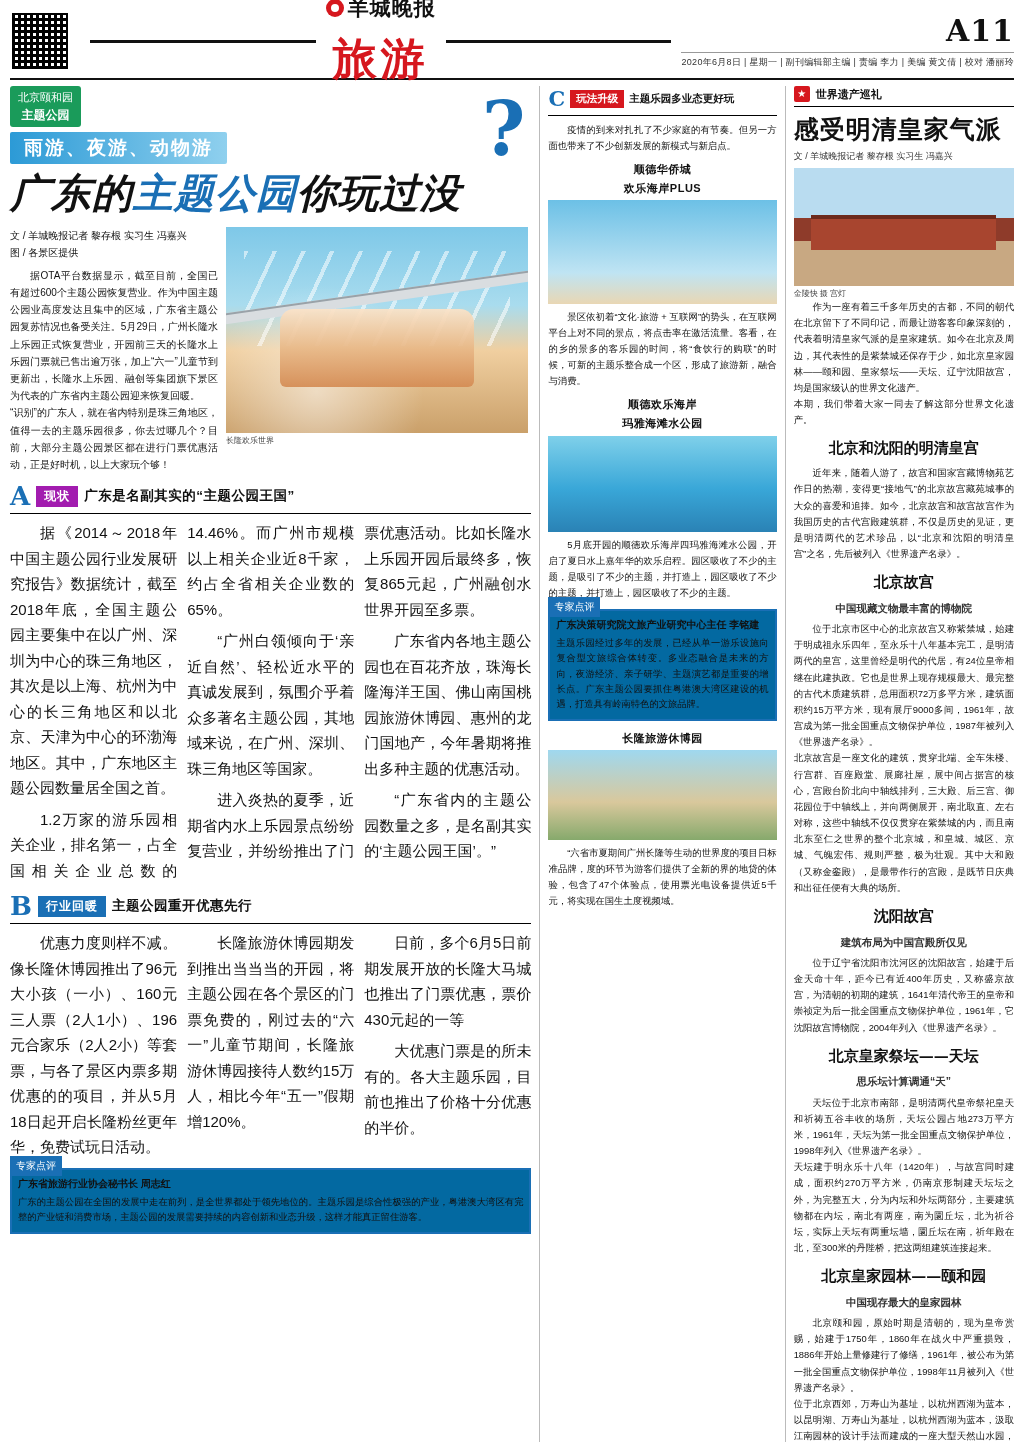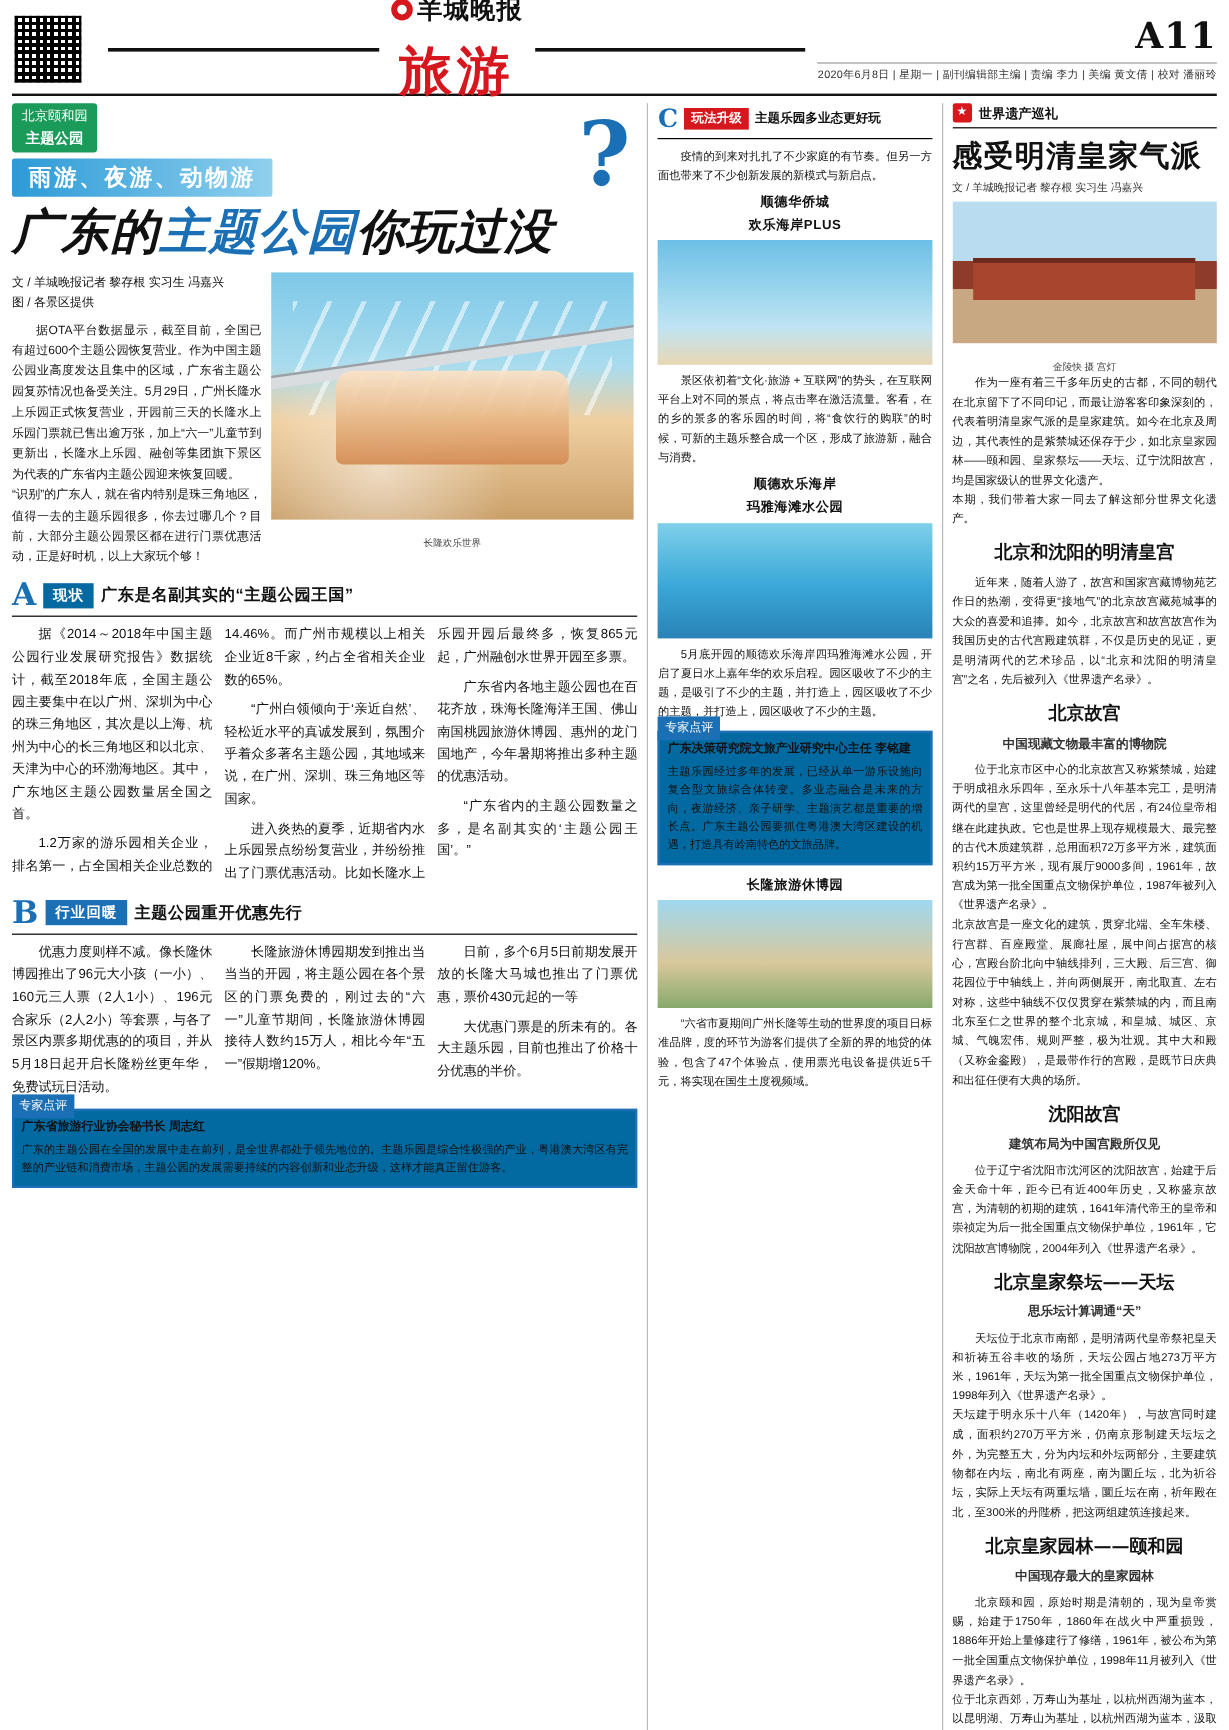--- a/index.html
+++ b/index.html
@@ -35,39 +35,39 @@
   .tag-green{display:inline-block;background:#1a9b5a;color:#fff;font-size:11px;line-height:1.5;padding:3px 8px;border-radius:3px;text-align:center;}
   .tag-green b{display:block;font-size:12px;}
   .kicker{display:inline-block;background:linear-gradient(90deg,#2c9ad6,#8fd0ee);color:#fff;font-size:19px;font-weight:bold;padding:3px 14px;border-radius:2px;letter-spacing:2px;}
   .headline{font-family:"DejaVu Serif",serif;font-size:40px;font-weight:bold;letter-spacing:1px;margin-top:2px;color:#111;font-style:italic;}
   .headline .blue{color:#1a6fb5;}
   .qmark{position:absolute;right:6px;top:0px;font-size:74px;color:#1a6fb5;font-weight:bold;font-family:"DejaVu Serif",serif;}
 
   .lead{display:flex;gap:8px;margin-top:6px;}
   .lead-text{width:208px;font-size:10px;line-height:1.72;text-align:justify;color:#111;}
   .photo{background:#cfd8de;position:relative;overflow:hidden;}
-  .cap{font-size:8px;color:#444;margin-top:14px;text-align:center;}
+  .cap{font-size:8px;color:#444;margin-top:2px;text-align:left;}
 
   .photo.p-coaster{width:302px;height:206px;
     background:
       radial-gradient(circle at 30% 80%, rgba(255,255,255,.5), transparent 40%),
       linear-gradient(180deg,#7ec8e8 0%,#a9dcee 38%,#f0cfa0 60%,#caa06a 100%);}
   .coaster-bar{position:absolute;left:-10%;width:120%;height:9px;background:#d9dde0;border-top:2px solid #9aa2a8;transform:rotate(-8deg);}
   .people{position:absolute;left:18%;bottom:22%;width:64%;height:38%;
     background:linear-gradient(180deg,#fbe3c8 0%,#e8b887 50%,#d48b53 100%);border-radius:14px 14px 6px 6px;opacity:.92;}
   .ride{position:absolute;left:6%;top:12%;width:88%;height:46%;
     background:repeating-linear-gradient(115deg,rgba(255,255,255,.55) 0 4px,transparent 4px 26px);}
 
   .sec-head{display:flex;align-items:center;gap:6px;margin-top:10px;}
   .sec-letter{font-family:"DejaVu Serif",serif;font-size:26px;color:#1a6fb5;font-weight:bold;line-height:1;}
-  .sec-badge{background:#0369a1;color:#fff;font-size:12px;font-weight:bold;padding:2px 8px;letter-spacing:1px;}
+  .sec-badge{background:#a21caf;color:#fff;font-size:12px;font-weight:bold;padding:2px 8px;letter-spacing:1px;}
   .sec-badge.blue{background:#1a6fb5;}
   .sec-title{font-size:13.5px;font-weight:bold;letter-spacing:.5px;}
   .hr-thin{border-top:1px solid #000;margin:4px 0 6px;}
-  .three-col{column-count:3;column-gap:10px;font-size:11px;line-height:1.7;text-align:justify;}
+  .three-col{column-count:3;column-gap:10px;font-size:15px;line-height:1.7;text-align:justify;}
   .two-col p,.three-col p{margin:0 0 6px;text-indent:2em;}
 
   .expert{border:2px solid #1a6fb5;background:#0369a1;padding:6px;font-size:9.3px;line-height:1.65;text-align:justify;position:relative;}
   .expert-tag{position:absolute;left:-2px;top:-14px;background:#1a6fb5;color:#fff;font-size:10px;padding:2px 6px;}
   .expert-name{font-weight:bold;font-size:10px;margin-bottom:3px;}
 
   
   .mini-head{display:flex;align-items:center;gap:5px;}
   .mini-letter{font-family:"DejaVu Serif",serif;font-size:21px;color:#1a6fb5;font-weight:bold;}
   .mini-badge{background:#d6171e;color:#fff;font-size:10.5px;padding:2px 6px;font-weight:bold;}

